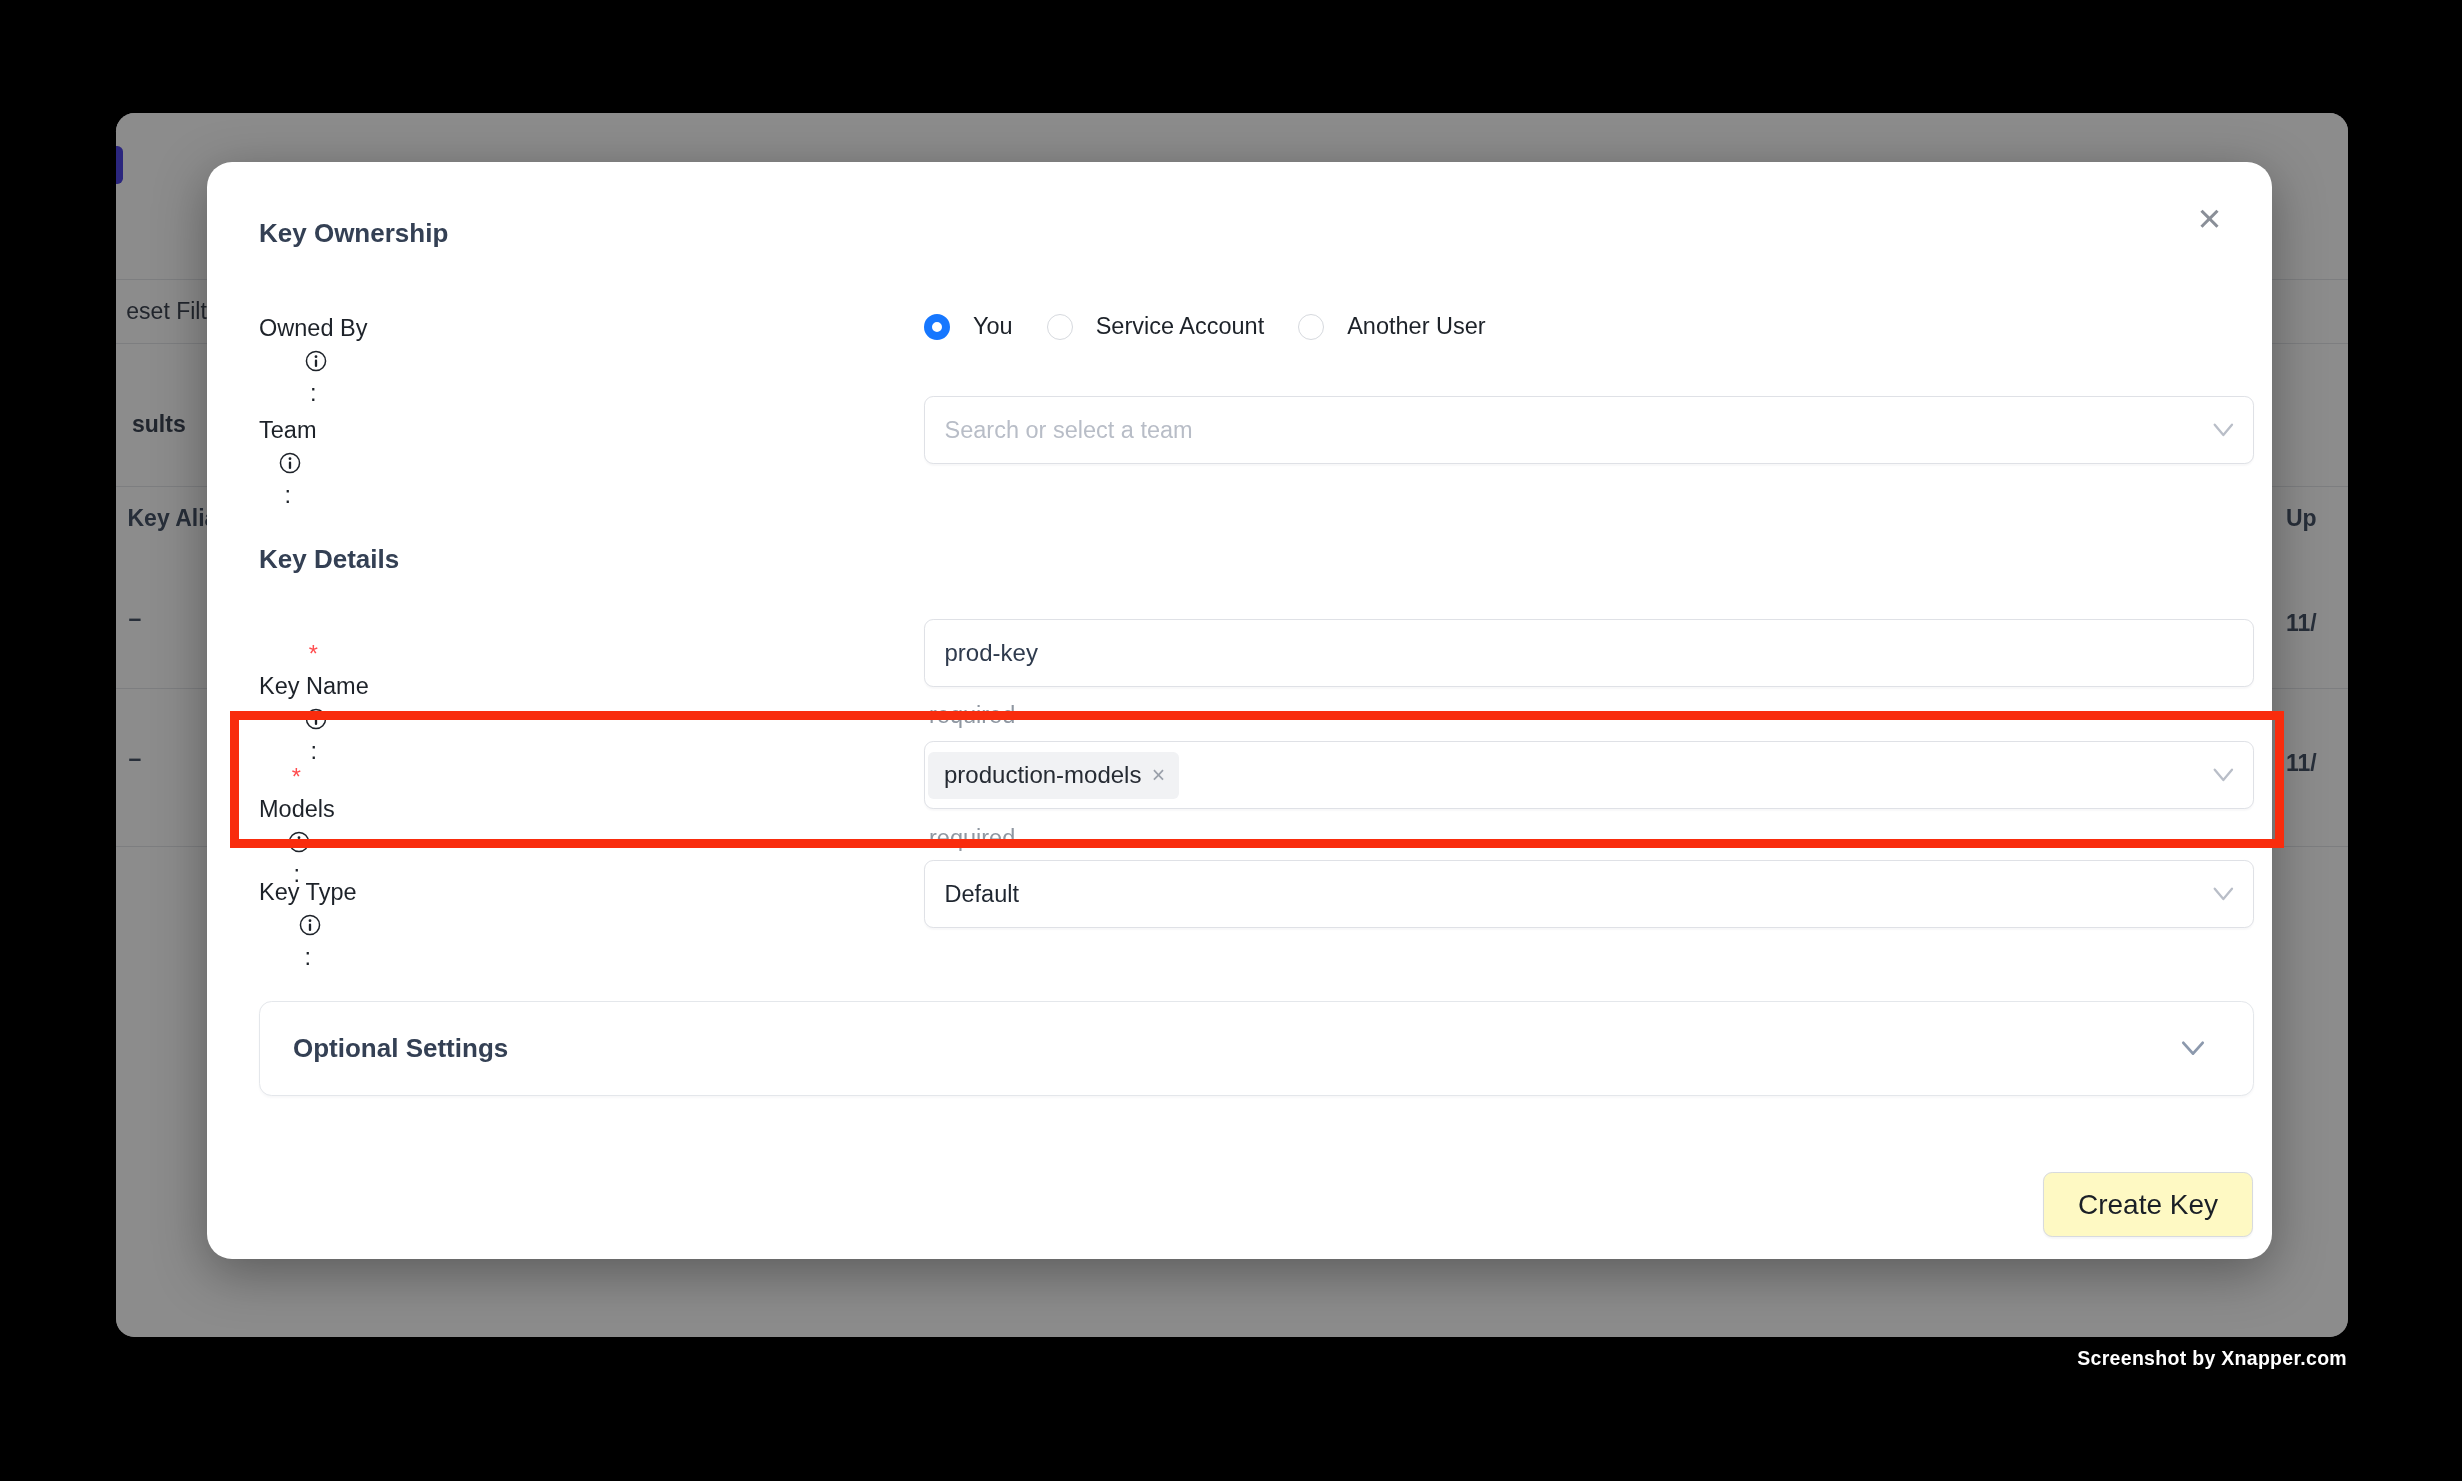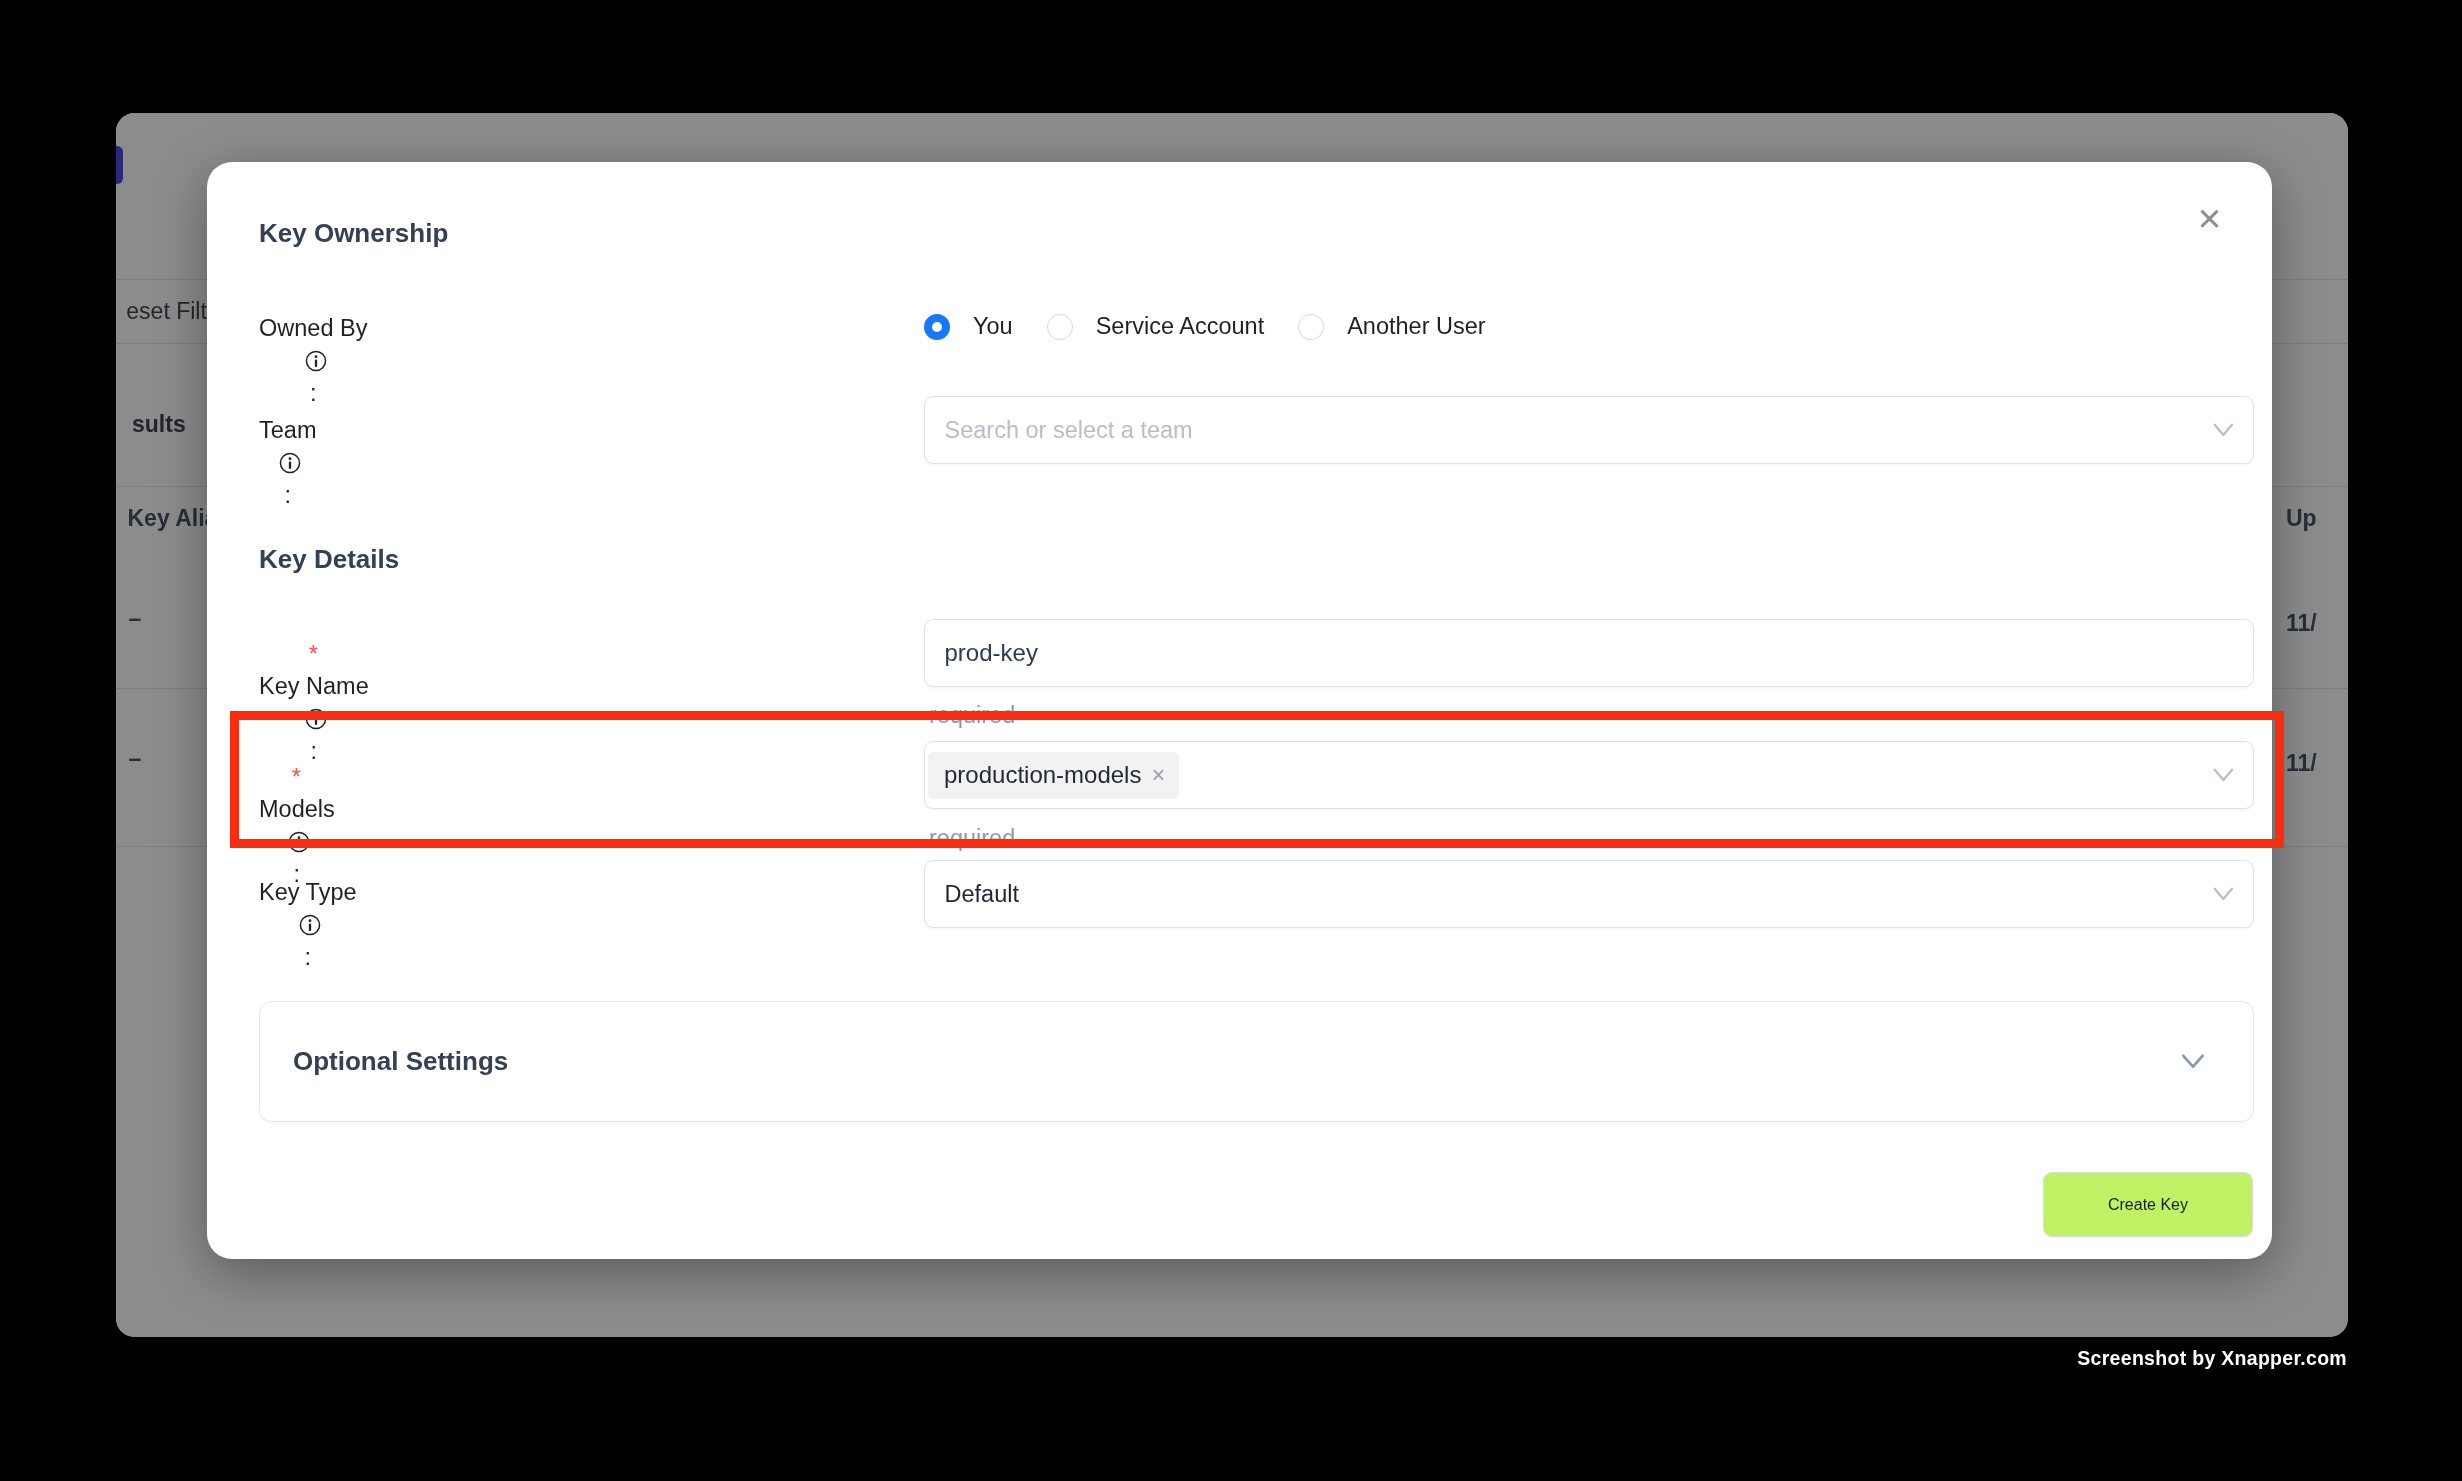--- a/index.html
+++ b/index.html
@@ -81,33 +81,33 @@
   .required-msg{
     position:absolute;left:722px;color:#8f97a1;font-size:23.5px;
   }
   
   .annotation-rect{
     position:absolute;left:23px;top:549px;width:2054px;height:137px;
     border:9.8px solid #f92c0d;pointer-events:none;z-index:5;
   }
   
   .optional-box{
-    position:absolute;left:52px;top:839px;width:1995px;height:121px;
+    position:absolute;left:52px;top:839px;width:1995px;height:95px;
     border:1.1px solid #e4e7eb;border-radius:12.6px;background:#fff;
     display:flex;align-items:center;padding:0 48px 0 33px;cursor:pointer;
     box-shadow:0 1.1px 2.3px rgba(20,30,50,0.03);
   }
   .optional-title{color:#344054;font-size:26px;font-weight:700;}
   .optional-box .chevron svg{width:24px;height:17px;}
   
   .create-btn{
     position:absolute;left:1836px;top:1010px;width:210px;height:65px;
-    border:1.1px solid #d7dade;border-radius:9.2px;background:#bef264;
+    border:1.1px solid #d7dade;border-radius:9.2px;background:#fef9c3;
     display:flex;align-items:center;justify-content:center;
-    font-size:16px;color:#1a1f26;cursor:pointer;
+    font-size:28px;color:#1a1f26;cursor:pointer;
     box-shadow:0 1.1px 1.7px rgba(20,30,50,0.04);
   }
   
   .watermark{
     position:absolute;right:115px;top:1347px;color:#fff;
     font-size:19.5px;font-weight:700;letter-spacing:0.3px;
   }
 </style>
 </head>
 <body>

